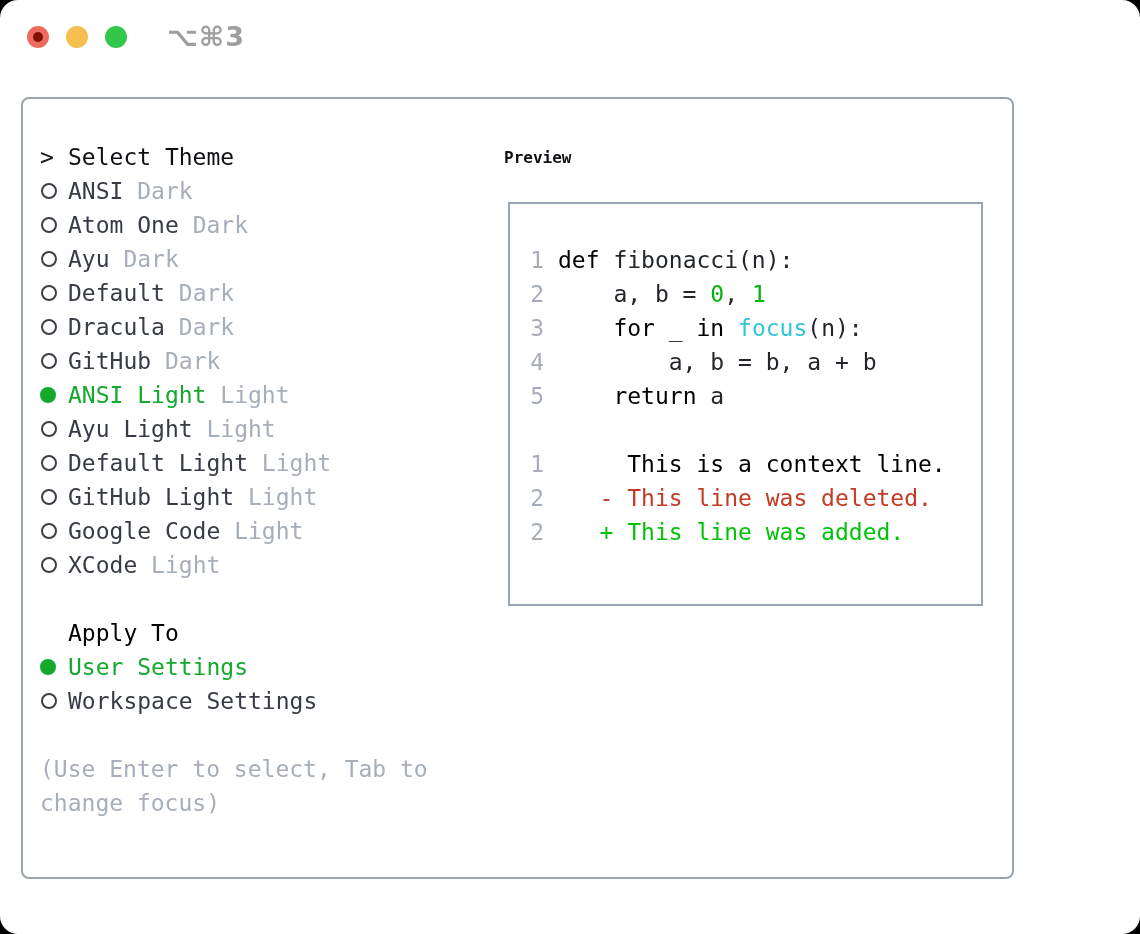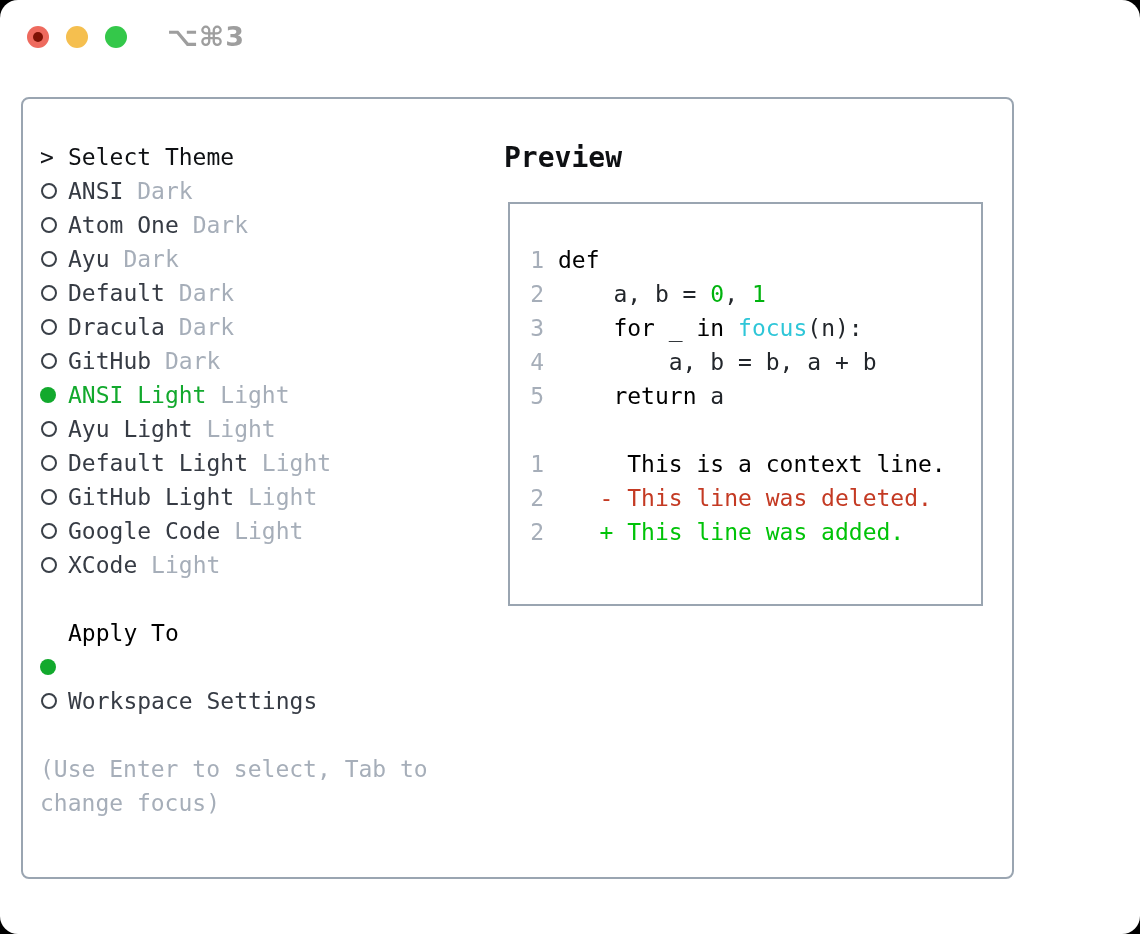--- a/index.html
+++ b/index.html
@@ -37,21 +37,21 @@
   .hdr{font-weight:normal;color:#0e1013}
   .subhdr{color:#000000}
   .tag{color:#a6aeb9}
   .radio{width:12px;height:12px;border:2px solid #3a4048;border-radius:50%;margin-left:1px}
   .radio.on{width:16px;height:16px;border:none;background:#12a92d;margin-left:0}
   .line.selected .name{color:#12a92d}
   .hint{color:#a6aeb9}
   
   .preview-title{
     position:absolute;left:481px;top:41px;height:34px;display:flex;align-items:center;
-    font-weight:bold;font-size:28px;color:#0e1013;
+    font-weight:bold;font-size:16px;color:#0e1013;
   }
   .preview-box{
     position:absolute;left:485px;top:103px;width:475px;height:404px;
     box-sizing:border-box;border:2px solid #9aa5b1;background:#fff;
     padding:39px 0 0 20px;
   }
   .cl{height:34px;display:flex;align-items:center;white-space:pre;font-size:23px}
   .ln{display:inline-block;width:14px;flex:none;text-align:right;color:#a6aeb9;margin-right:14px}
   .tok-kw{color:#000000}
   .tok-num{color:#00b30e}
@@ -99,37 +99,37 @@
         </div>
 
       <div class="spacer"></div>
 
       <div class="line">
         <span class="marker"></span>
         <span class="subhdr">Apply To</span>
       </div>
 
       <div id="apply-list">
-          <div class="line selected"><span class="marker"><span class="radio on"></span></span></div>
+          <div class="line selected"><span class="marker"><span class="radio on"></span></span><span class="name">User Settings</span></div>
           <div class="line"><span class="marker"><span class="radio"></span></span><span class="name">Workspace Settings</span></div>
         </div>
 
       <div class="spacer"></div>
 
       <div id="hint-block">
           <div class="line hint">(Use Enter to select, Tab to</div>
           <div class="line hint">change focus)</div>
         </div>
     </div>
 
     <div class="preview-title">Preview</div>
 
     <div class="preview-box">
       <div id="code-lines">
-          <div class="cl"><span class="ln">1</span><span class="tok-kw">def</span></div>
+          <div class="cl"><span class="ln">1</span><span class="tok-kw">def</span><span class="tok-p"> fibonacci(n):</span></div>
           <div class="cl"><span class="ln">2</span><span class="tok-p">    a, b = </span><span class="tok-num">0</span><span class="tok-p">, </span><span class="tok-num">1</span></div>
           <div class="cl"><span class="ln">3</span><span class="tok-p">    </span><span class="tok-kw">for</span><span class="tok-p"> _ </span><span class="tok-kw">in</span><span class="tok-p"> </span><span class="tok-fn">focus</span><span class="tok-p">(n):</span></div>
           <div class="cl"><span class="ln">4</span><span class="tok-p">        a, b = b, a + b</span></div>
           <div class="cl"><span class="ln">5</span><span class="tok-p">    </span><span class="tok-kw">return</span><span class="tok-p"> a</span></div>
           <div class="cl"><span class="ln"></span></div>
           <div class="cl"><span class="ln">1</span><span class="tok-ctx">     This is a context line.</span></div>
           <div class="cl"><span class="ln">2</span><span class="tok-del">   - This line was deleted.</span></div>
           <div class="cl"><span class="ln">2</span><span class="tok-add">   + This line was added.</span></div>
         </div>
     </div>

